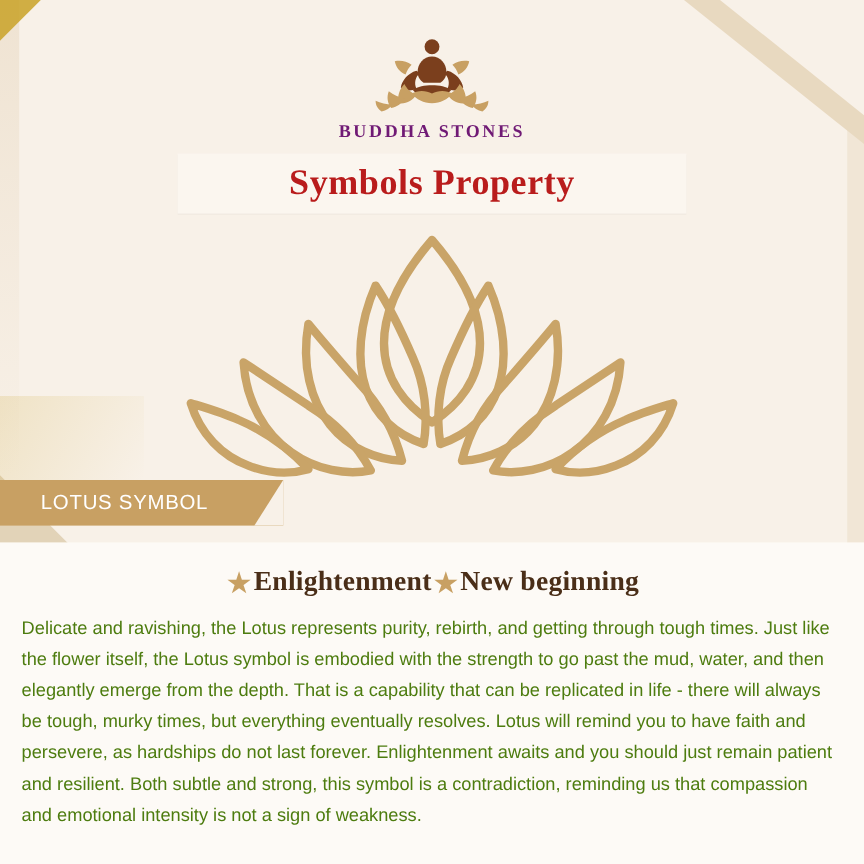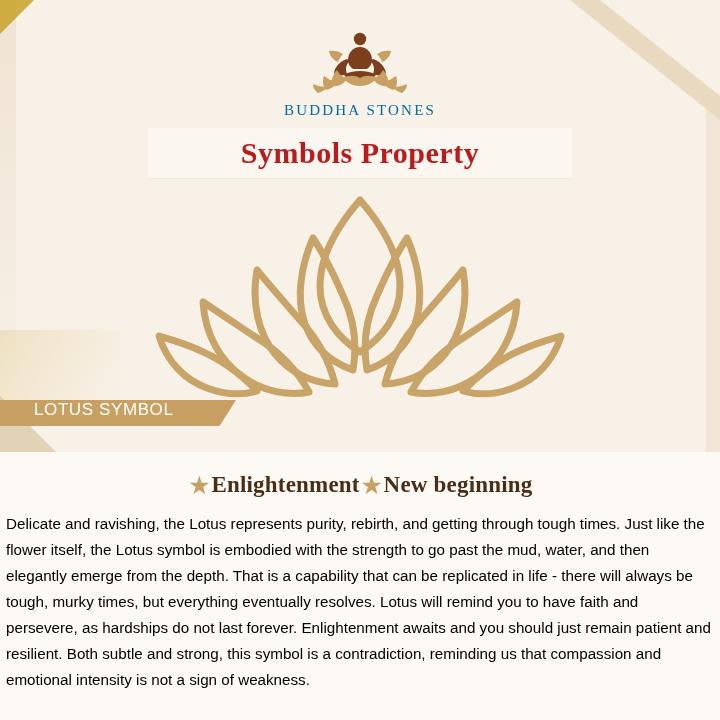--- a/index.html
+++ b/index.html
@@ -84,22 +84,22 @@
   }
   .logo-mark {
     display: block;
     margin: 0 auto;
   }
   .logo-text {
     margin-top: 4px;
     font-family: "Liberation Serif", serif;
     font-size: 15px;
     letter-spacing: 2.2px;
-    color: #0369a1;
-    font-weight: normal;
+    color: #701a75;
+    font-weight: bold;
   }
 
   
   .title-band {
     position: absolute;
     top: 128px;
     left: 148px;
     width: 424px;
     height: 50px;
     background: #fbf6ef;
@@ -123,23 +123,24 @@
     left: 50%;
     transform: translateX(-50%);
   }
 
   
   .ribbon {
     position: absolute;
     left: 0;
     top: 400px;
     width: 236px;
-    height: 26px;
+    height: 38px;
     background: #c8a063;
     display: flex;
+    align-items: center;
   }
   .ribbon-notch {
     position: absolute;
     left: 212px;
     top: 400px;
     width: 0;
     height: 0;
     border-style: solid;
     border-width: 0 0 38px 24px;
     border-color: transparent transparent #f8f1e8 transparent;
@@ -170,24 +171,24 @@
     letter-spacing: 0.2px;
   }
   .headline .star {
     color: #c8a063;
     font-size: 22px;
     margin: 0 2px;
     vertical-align: -1px;
   }
   .headline .h-a, .headline .h-b { color: #4a2e18; }
   .paragraph {
-    margin: 0 6px;
+    margin: 0 18px;
     font-size: 15.2px;
     line-height: 26px;
-    color: #000000;
+    color: #4d7c0f;
     text-align: left;
   }
 </style>
 </head>
 <body>
 
 <div class="page">
 
   <div class="edge-left"></div>
   <div class="edge-right"></div>

